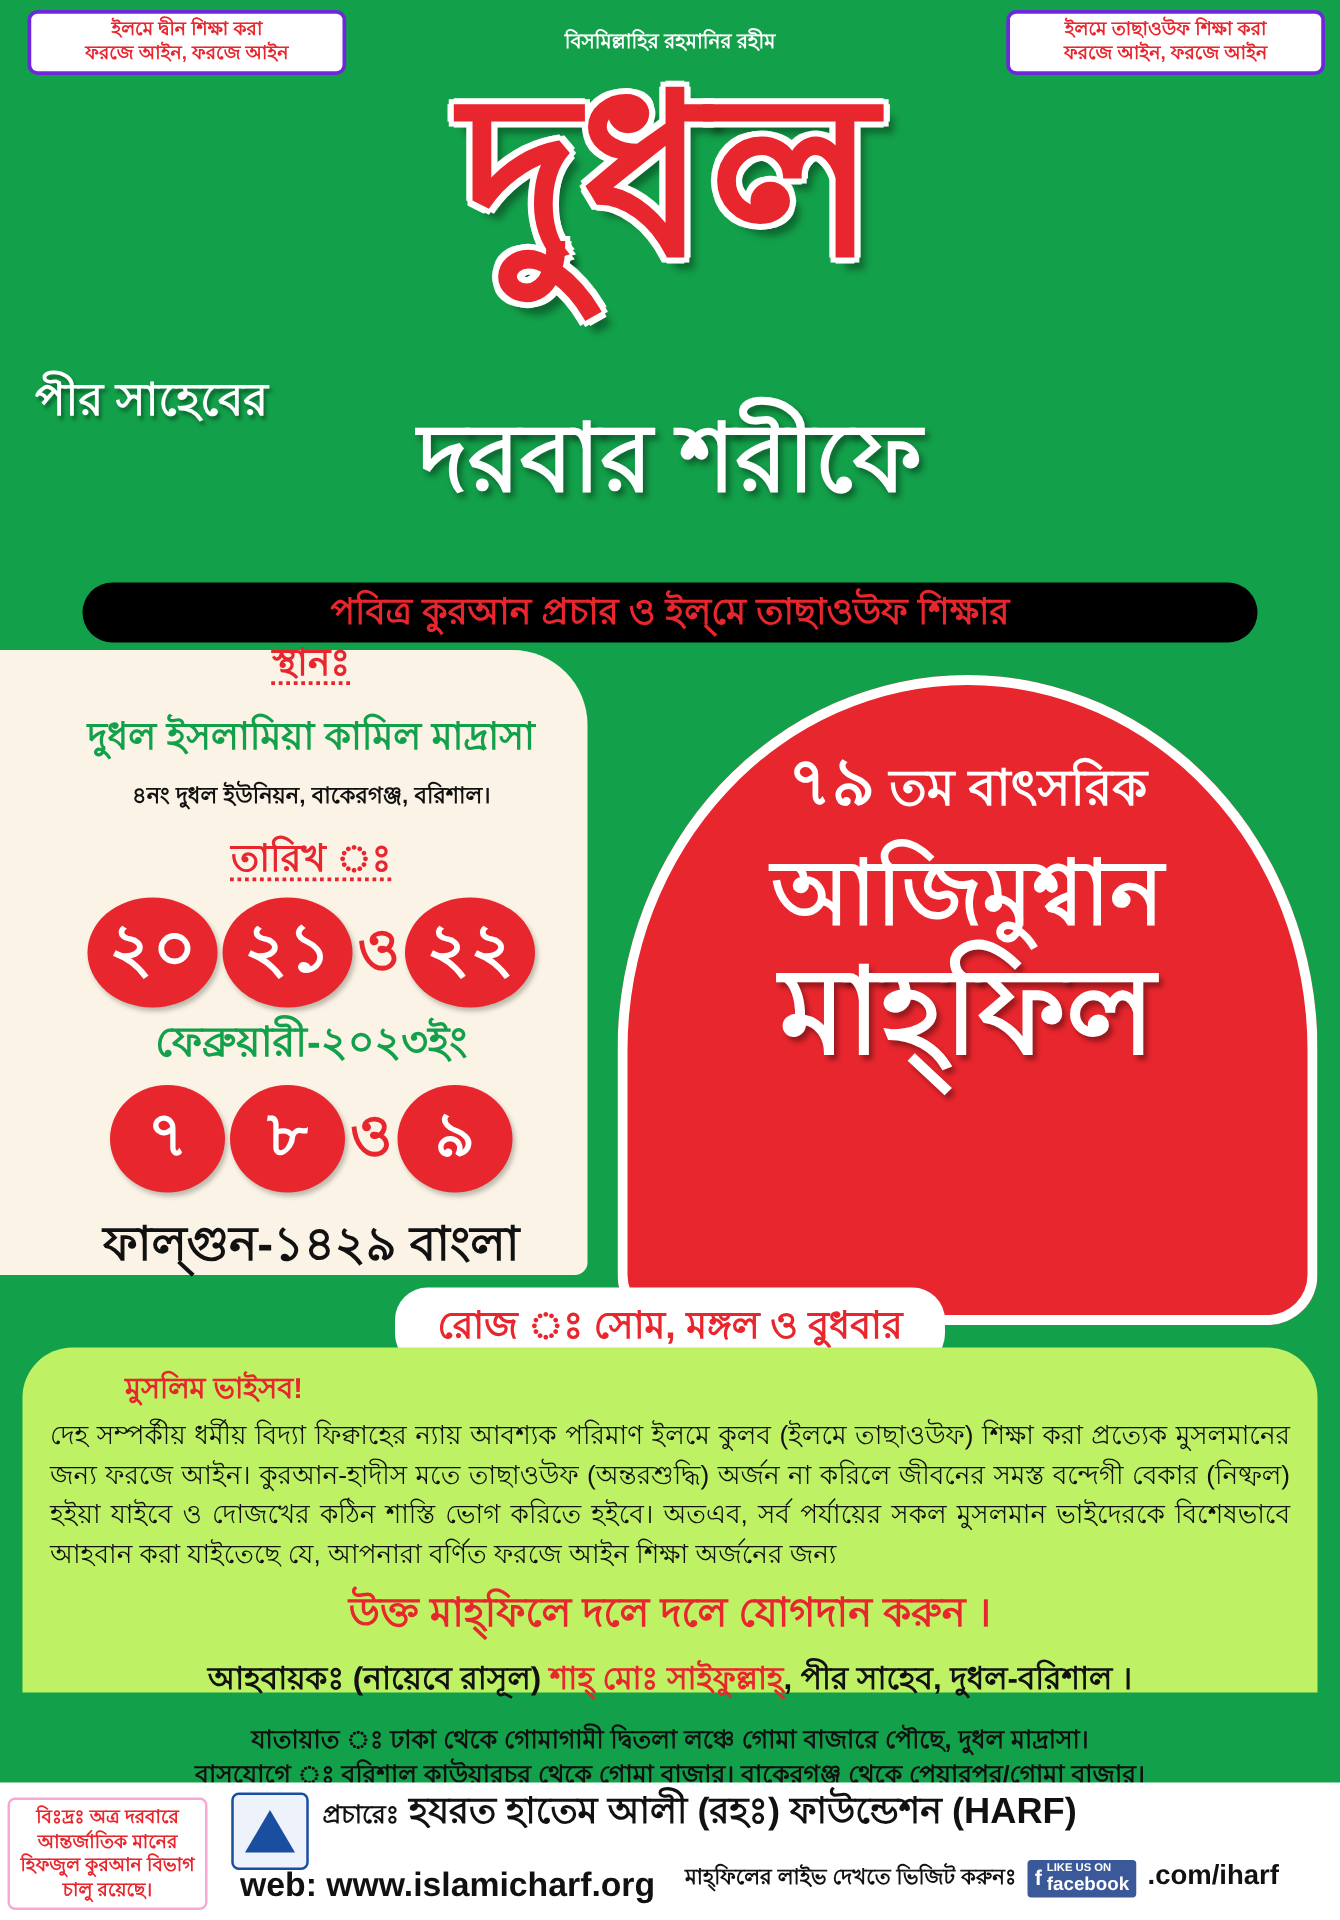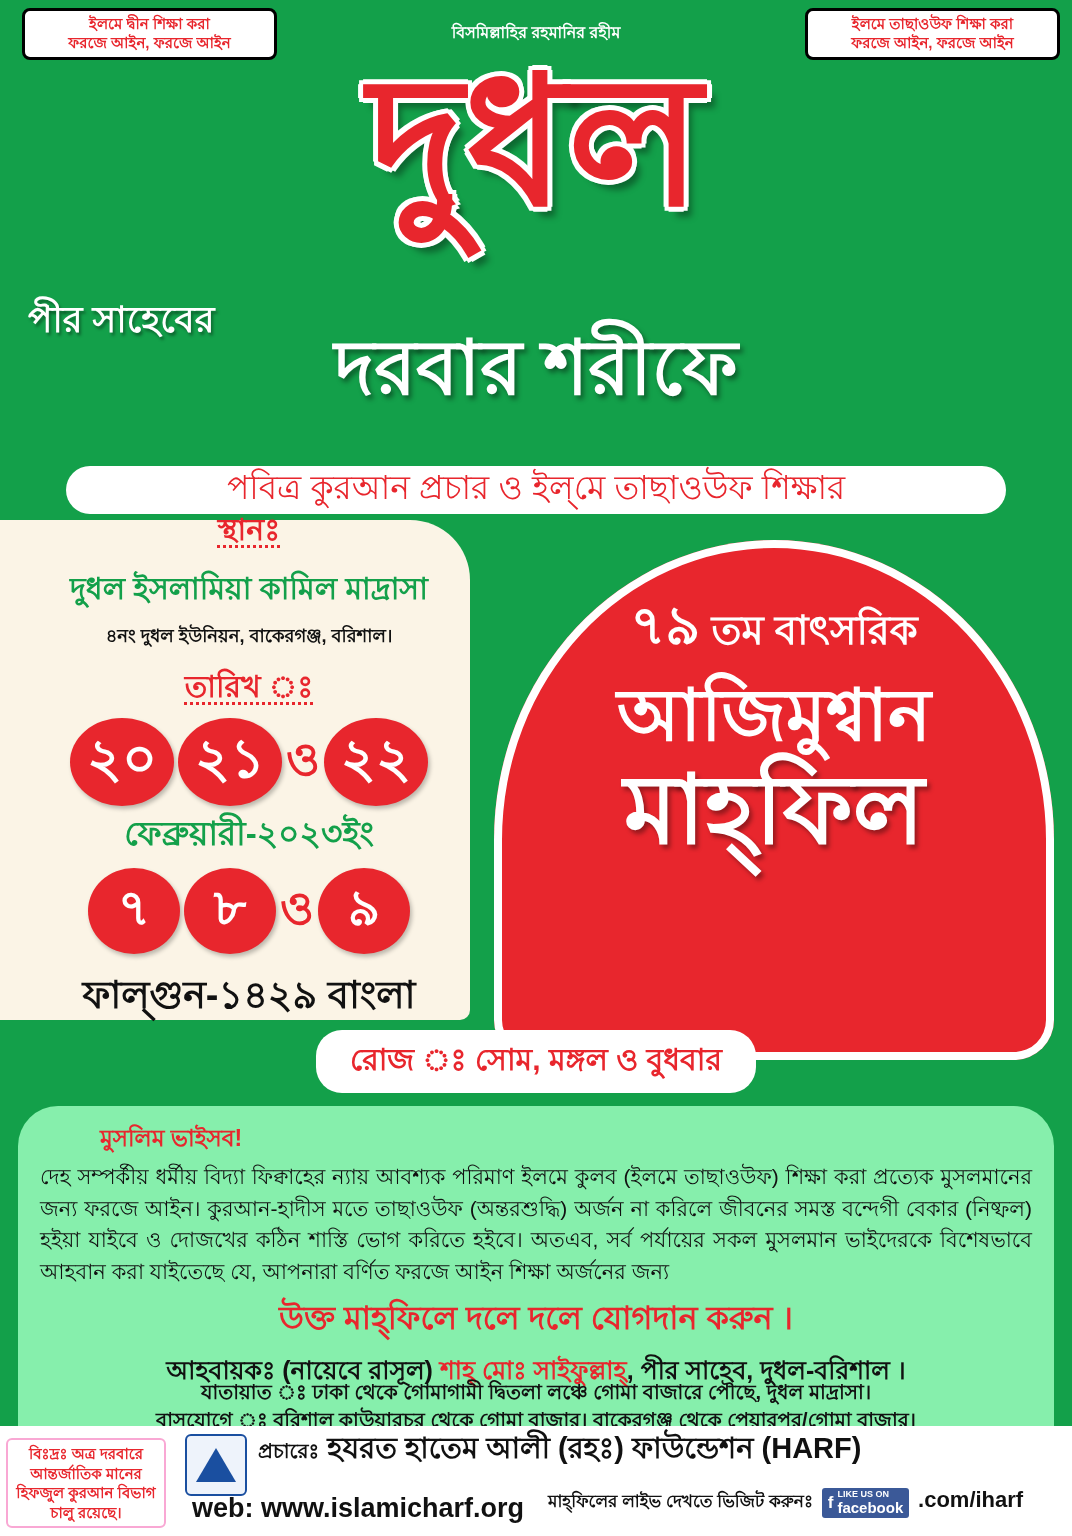--- a/index.html
+++ b/index.html
@@ -16,21 +16,21 @@
     background:#13a04a;
     overflow:hidden;
   }
   
   .top-strip {
     position:absolute; top:0; left:0; width:100%; height:72px;
   }
   .corner-box {
     position:absolute; top:8px;
     background:#ffffff;
-    border:3px solid #000000;
+    border:3px solid #6d28d9;
     border-radius:8px;
     padding:4px 10px;
     text-align:center;
     line-height:1.25;
     color:#e8262d;
     font-weight:bold;
     font-size:15px;
   }
   .corner-box.left { left:22px; width:255px; }
   .corner-box.right { right:12px; width:255px; }
@@ -61,24 +61,24 @@
     position:absolute; top:330px; left:0; width:100%;
     text-align:center;
     color:#ffffff; font-size:76px; font-weight:bold;
     line-height:1;
     text-shadow:3px 4px 5px rgba(0,0,0,.4);
   }
   
   .pill {
     position:absolute; top:466px; left:66px;
     width:940px; height:48px;
-    background:#ffffff;
+    background:#000000;
     border-radius:26px;
     display:flex; align-items:center; justify-content:center;
-    color:#e8262d; font-size:33px; font-weight:normal;
+    color:#e8262d; font-size:29px; font-weight:bold;
     white-space:nowrap;
   }
   
   .cream-panel {
     position:absolute; top:520px; left:0; width:470px; height:500px;
     background:#fbf4e6;
     border-top-right-radius:60px;
     border-bottom-right-radius:10px;
   }
   .cream-inner { position:absolute; top:0; left:0; width:470px; text-align:center; }
@@ -131,22 +131,22 @@
     text-shadow:3px 4px 4px rgba(0,0,0,.35); }
   
   .day-pill {
     position:absolute; top:1030px; left:50%; transform:translateX(-50%);
     background:#ffffff; border-radius:26px;
     padding:6px 34px;
     color:#e8262d; font-size:30px; font-weight:bold; white-space:nowrap;
   }
   
   .body-panel {
-    position:absolute; top:1106px; left:18px; width:1036px; height:320px;
-    background:#86efac;
+    position:absolute; top:1078px; left:18px; width:1036px; height:276px;
+    background:#bef264;
     border-top-left-radius:40px; border-top-right-radius:40px;
     padding:14px 22px 8px 22px;
   }
   .body-head { color:#e8262d; font-size:23px; font-weight:bold; margin-left:60px; }
   .body-para {
     color:#111; font-size:21px; line-height:1.5; text-align:justify; margin-top:2px;
   }
   .call-line {
     color:#e8262d; font-size:32px; font-weight:bold; text-align:center; margin-top:6px;
   }

